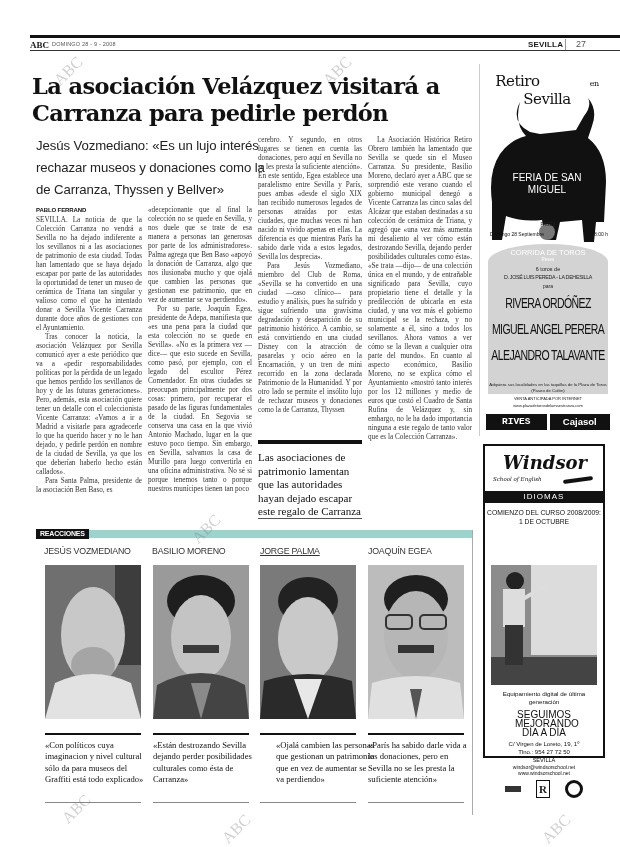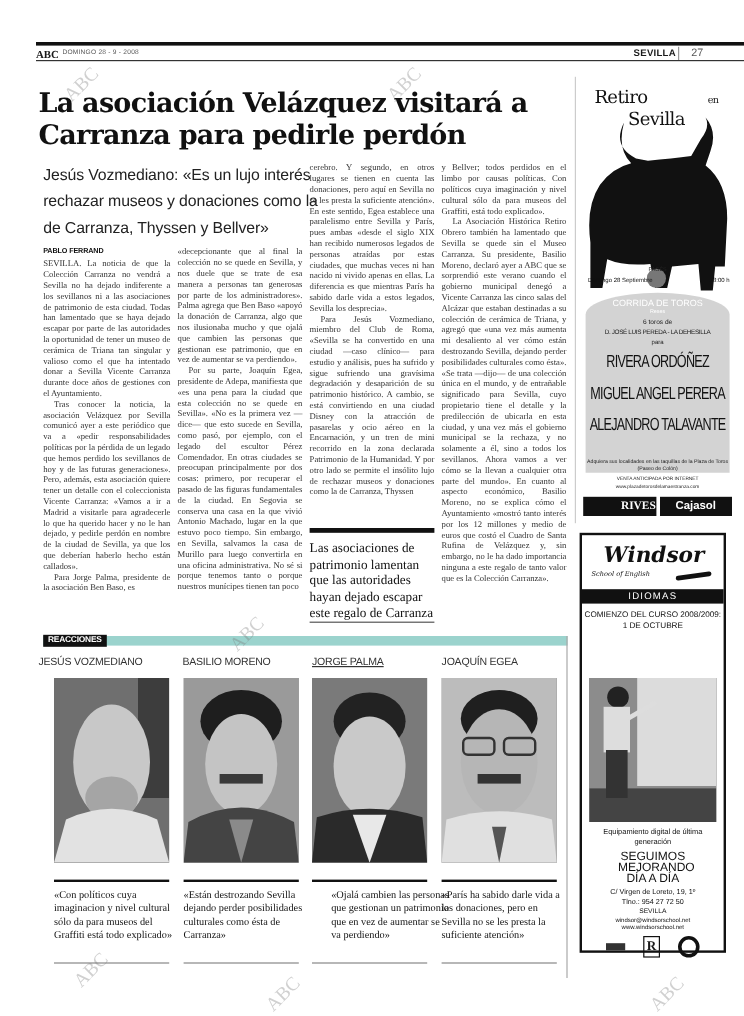--- a/index.html
+++ b/index.html
@@ -45,21 +45,21 @@
   .ad1 .bull { position: absolute; left: 0; top: 28px; width: 134px; height: 170px; }
   .ad1 .feria { position: absolute; left: 22px; top: 108px; width: 90px; text-align: center; font-family: "Liberation Sans", sans-serif; font-size: 10px; line-height: 12px; color: #fff; }
   .ad1 .grey { position: absolute; left: 8px; top: 180px; width: 120px; height: 150px; background: #d3d3d3; border-radius: 50% 50% 0 0 / 18px 18px 0 0; }
   .ad1 .date { position: absolute; left: 10px; top: 167px; width: 118px; font-family: "Liberation Sans", sans-serif; font-size: 5px; color: #111; display: flex; justify-content: space-between; }
   .ad1 .corrida { position: absolute; left: 8px; top: 184px; width: 120px; text-align: center; font-family: Liberation Sans, sans-serif; font-size: 7.5px; color: #fff; }
   .ad1 .small { position: absolute; left: 8px; text-align: center; width: 120px; font-family: "Liberation Sans", sans-serif; color: #222; }
   .ad1 .torero { position: absolute; left: 4px; width: 128px; text-align: center; font-family: "Liberation Sans", sans-serif; font-size: 10.5px; letter-spacing: -0.6px; color: #111; transform: scaleY(1.4); }
   .ad1 .sponsors { position: absolute; left: 6px; top: 350px; width: 124px; height: 16px; display: flex; gap: 3px; }
   .ad1 .sponsors span { flex: 1; background: #111; color: #fff; text-align: center; font-size: 9.5px; line-height: 16px; }
 
-  .ad2 { position: absolute; left: 483px; top: 444px; width: 122px; height: 350px; border: 2px solid #111; background: #fff; }
+  .ad2 { position: absolute; left: 483px; top: 444px; width: 122px; height: 314px; border: 2px solid #111; background: #fff; }
   .ad2 .windsor { position: absolute; left: 4px; top: 6px; width: 112px; text-align: center; font-family: "DejaVu Serif", serif; font-style: italic; font-weight: bold; font-size: 18px; color: #111; }
   .ad2 .school { position: absolute; left: 8px; top: 30px; font-family: "DejaVu Serif", serif; font-style: italic; font-size: 5.5px; color: #111; }
   .ad2 .swoosh { position: absolute; left: 78px; top: 32px; width: 30px; height: 4px; background: #111; border-radius: 2px; transform: rotate(-8deg); }
   .ad2 .idiomas { position: absolute; left: 0; top: 45px; width: 118px; height: 12px; background: #111; color: #fff; text-align: center; font-family: "Liberation Sans", sans-serif; font-size: 8px; line-height: 12px; letter-spacing: 1px; }
   .ad2 .txt { position: absolute; left: 2px; width: 114px; text-align: center; font-family: "Liberation Sans", sans-serif; color: #111; }
   .ad2 .img { position: absolute; left: 6px; top: 119px; width: 106px; height: 120px; background: #777; overflow: hidden; }
   .ad2 .img svg { width: 100%; height: 100%; }
   .ad2 .logos { position: absolute; left: 20px; top: 330px; width: 78px; height: 22px; display: flex; justify-content: space-between; align-items: center; }
 
   .watermark { position: absolute; font-family: "Liberation Serif", serif; font-size: 16px; color: rgba(120,120,120,0.35); transform: rotate(-45deg); pointer-events: none; }
@@ -76,47 +76,46 @@
   <span class="page">27</span>
 </div>
 
 <h1 class="headline">La asociación Velázquez visitará a Carranza para pedirle perdón</h1>
 <div class="subhead">Jesús Vozmediano: «Es un lujo interés rechazar museos y donaciones como la de Carranza, Thyssen y Bellver»</div>
 
 <div class="col" style="left:36px; top:206px; width:106px;">
   <div class="byline">PABLO FERRAND</div>
   <p>SEVILLA. La noticia de que la Colección Carranza no vendrá a Sevilla no ha dejado indiferente a los sevillanos ni a las asociaciones de patrimonio de esta ciudad. Todas han lamentado que se haya dejado escapar por parte de las autoridades la oportunidad de tener un museo de cerámica de Triana tan singular y valioso como el que ha intentado donar a Sevilla Vicente Carranza durante doce años de gestiones con el Ayuntamiento.</p>
   <p class="ind">Tras conocer la noticia, la asociación Velázquez por Sevilla comunicó ayer a este periódico que va a «pedir responsabilidades políticas por la pérdida de un legado que hemos perdido los sevillanos de hoy y de las futuras generaciones». Pero, además, esta asociación quiere tener un detalle con el coleccionista Vicente Carranza: «Vamos a ir a Madrid a visitarle para agradecerle lo que ha querido hacer y no le han dejado, y pedirle perdón en nombre de la ciudad de Sevilla, ya que los que deberían haberlo hecho están callados».</p>
-  <p class="ind">Para Jorge Palma, presidente de la asociación Ben Baso, es</p>
+  <p class="ind">Para Santa Palma, presidente de la asociación Ben Baso, es</p>
 </div>
 
 <div class="col" style="left:148px; top:206px; width:104px;">
   <p>«decepcionante que al final la colección no se quede en Sevilla, y nos duele que se trate de esa manera a personas tan generosas por parte de los administradores». Palma agrega que Ben Baso «apoyó la donación de Carranza, algo que nos ilusionaba mucho y que ojalá que cambien las personas que gestionan ese patrimonio, que en vez de aumentar se va perdiendo».</p>
   <p class="ind">Por su parte, Joaquín Egea, presidente de Adepa, manifiesta que «es una pena para la ciudad que esta colección no se quede en Sevilla». «No es la primera vez —dice— que esto sucede en Sevilla, como pasó, por ejemplo, con el legado del escultor Pérez Comendador. En otras ciudades se preocupan principalmente por dos cosas: primero, por recuperar el pasado de las figuras fundamentales de la ciudad. En Segovia se conserva una casa en la que vivió Antonio Machado, lugar en la que estuvo poco tiempo. Sin embargo, en Sevilla, salvamos la casa de Murillo para luego convertirla en una oficina administrativa. No sé si porque tenemos tanto o porque nuestros munícipes tienen tan poco</p>
 </div>
 
 <div class="col" style="left:258px; top:136px; width:104px;">
   <p>cerebro. Y segundo, en otros lugares se tienen en cuenta las donaciones, pero aquí en Sevilla no se les presta la suficiente atención». En este sentido, Egea establece una paralelismo entre Sevilla y París, pues ambas «desde el siglo XIX han recibido numerosos legados de personas atraídas por estas ciudades, que muchas veces ni han nacido ni vivido apenas en ellas. La diferencia es que mientras París ha sabido darle vida a estos legados, Sevilla los desprecia».</p>
   <p class="ind">Para Jesús Vozmediano, miembro del Club de Roma, «Sevilla se ha convertido en una ciudad —caso clínico— para estudio y análisis, pues ha sufrido y sigue sufriendo una gravísima degradación y desaparición de su patrimonio histórico. A cambio, se está convirtiendo en una ciudad Disney con la atracción de pasarelas y ocio aéreo en la Encarnación, y un tren de mini recorrido en la zona declarada Patrimonio de la Humanidad. Y por otro lado se permite el insólito lujo de rechazar museos y donaciones como la de Carranza, Thyssen</p>
 </div>
 
 <div class="col" style="left:368px; top:136px; width:104px;">
-  <p>y Bellver; todos perdidos en el limbo por causas políticas. Con políticos cuya imaginación y nivel cultural sólo da para museos del Graffiti, está todo explicado».</p>
   <p class="ind">La Asociación Histórica Retiro Obrero también ha lamentado que Sevilla se quede sin el Museo Carranza. Su presidente, Basilio Moreno, declaró ayer a ABC que se sorprendió este verano cuando el gobierno municipal denegó a Vicente Carranza las cinco salas del Alcázar que estaban destinadas a su colección de cerámica de Triana, y agregó que «una vez más aumenta mi desaliento al ver cómo están destrozando Sevilla, dejando perder posibilidades culturales como ésta». «Se trata —dijo— de una colección única en el mundo, y de entrañable significado para Sevilla, cuyo propietario tiene el detalle y la predilección de ubicarla en esta ciudad, y una vez más el gobierno municipal se la rechaza, y no solamente a él, sino a todos los sevillanos. Ahora vamos a ver cómo se la llevan a cualquier otra parte del mundo». En cuanto al aspecto económico, Basilio Moreno, no se explica cómo el Ayuntamiento «mostró tanto interés por los 12 millones y medio de euros que costó el Cuadro de Santa Rufina de Velázquez y, sin embargo, no le ha dado importancia ninguna a este regalo de tanto valor que es la Colección Carranza».</p>
 </div>
 
 <div class="pullquote-rule"></div>
 <div class="pullquote">Las asociaciones de patrimonio lamentan que las autoridades hayan dejado escapar este regalo de Carranza</div>
 <div class="pullquote-bottom"></div>
 
 <div class="reac-bar"></div>
 <div class="reac-label">REACCIONES</div>
 <div class="reac-border"></div>
 
-<div class="reac-name" style="left:32px;">JESÚS VOZMEDIANO</div>
+<div class="reac-name" style="left:44px;">JESÚS VOZMEDIANO</div>
 <div class="reac-name" style="left:152px;">BASILIO MORENO</div>
 <div class="reac-name" style="left:260px;text-decoration:underline;">JORGE PALMA</div>
 <div class="reac-name" style="left:368px;">JOAQUÍN EGEA</div>
 
 <div class="photo" style="left:45px;">
   <svg viewBox="0 0 96 154" preserveAspectRatio="none">
     <rect width="96" height="154" fill="#6f6f6f"></rect>
     <rect x="70" y="0" width="26" height="100" fill="#3d3d3d"></rect>
     <ellipse cx="48" cy="70" rx="32" ry="48" fill="#c8c8c8"></ellipse>
     <ellipse cx="48" cy="100" rx="22" ry="18" fill="#a5a5a5"></ellipse>
@@ -174,38 +173,39 @@
   <div class="title">
     <span>Retiro</span>
     <small>en</small>
     <span>Sevilla</span>
   </div>
   <div class="grey"></div>
   <svg class="bull" viewBox="0 0 134 170">
     <path d="M40 10 Q30 30 50 40 L60 42 Q80 40 96 38 L104 24 Q112 14 108 6 Q118 18 112 34 L108 46 Q126 60 126 90 L124 130 L116 130 L114 150 L104 150 L102 128 L80 130 L76 148 L66 148 L62 128 Q40 130 26 124 L22 148 L12 148 L12 110 Q8 80 20 62 Q30 48 46 44 Q34 32 40 10 Z" fill="#111"></path>
     <circle cx="67" cy="140" r="8" fill="#777"></circle>
   </svg>
+  <div class="feria">FERIA DE SAN MIGUEL</div>
   <div class="small" style="top:158px; font-size:4.5px;">PAGÉS</div>
   <div class="date">
     <span>Domingo 28 Septiembre</span>
     <span>18:00 h</span>
   </div>
   <div class="corrida">CORRIDA DE TOROS</div>
   <div class="small" style="top:193px; font-size:4.5px; color:#fff;">Reses</div>
   <div class="small" style="top:202px; font-size:5.5px;">6 toros de</div>
   <div class="small" style="top:210px; font-size:5.3px; letter-spacing:-0.3px;">D. JOSÉ LUIS PEREDA - LA DEHESILLA</div>
   <div class="small" style="top:219px; font-size:5px;">para</div>
   <div class="torero" style="top:232px;">RIVERA ORDÓÑEZ</div>
   <div class="torero" style="top:258px;">MIGUEL ANGEL PERERA</div>
   <div class="torero" style="top:284px;">ALEJANDRO TALAVANTE</div>
   <div class="small" style="top:318px; font-size:4.3px; line-height:5.5px;">Adquiera sus localidades en las taquillas de la Plaza de Toros (Paseo de Colón)</div>
   <div class="small" style="top:332px; font-size:4px;">VENTA ANTICIPADA POR INTERNET</div>
   <div class="small" style="top:339px; font-size:4px;">www.plazadetorosdelamaestranza.com</div>
   <div class="sponsors">
-    <span style="font-family:Liberation Serif, serif; font-weight:bold;text-align:right;">RIVES</span>
+    <span style="font-family:Liberation Mono, monospace; font-weight:bold;">RIVES</span>
     <span style="font-family:'Liberation Sans',sans-serif; font-weight:bold;">Cajasol</span>
   </div>
 </div>
 
 <div class="ad2">
   <div class="windsor">Windsor</div>
   <div class="school">School of English</div>
   <div class="swoosh"></div>
   <div class="idiomas">IDIOMAS</div>
   <div class="txt" style="top:62px; font-size:6.8px; line-height:9px;">COMIENZO DEL CURSO 2008/2009: 1 DE OCTUBRE</div>

